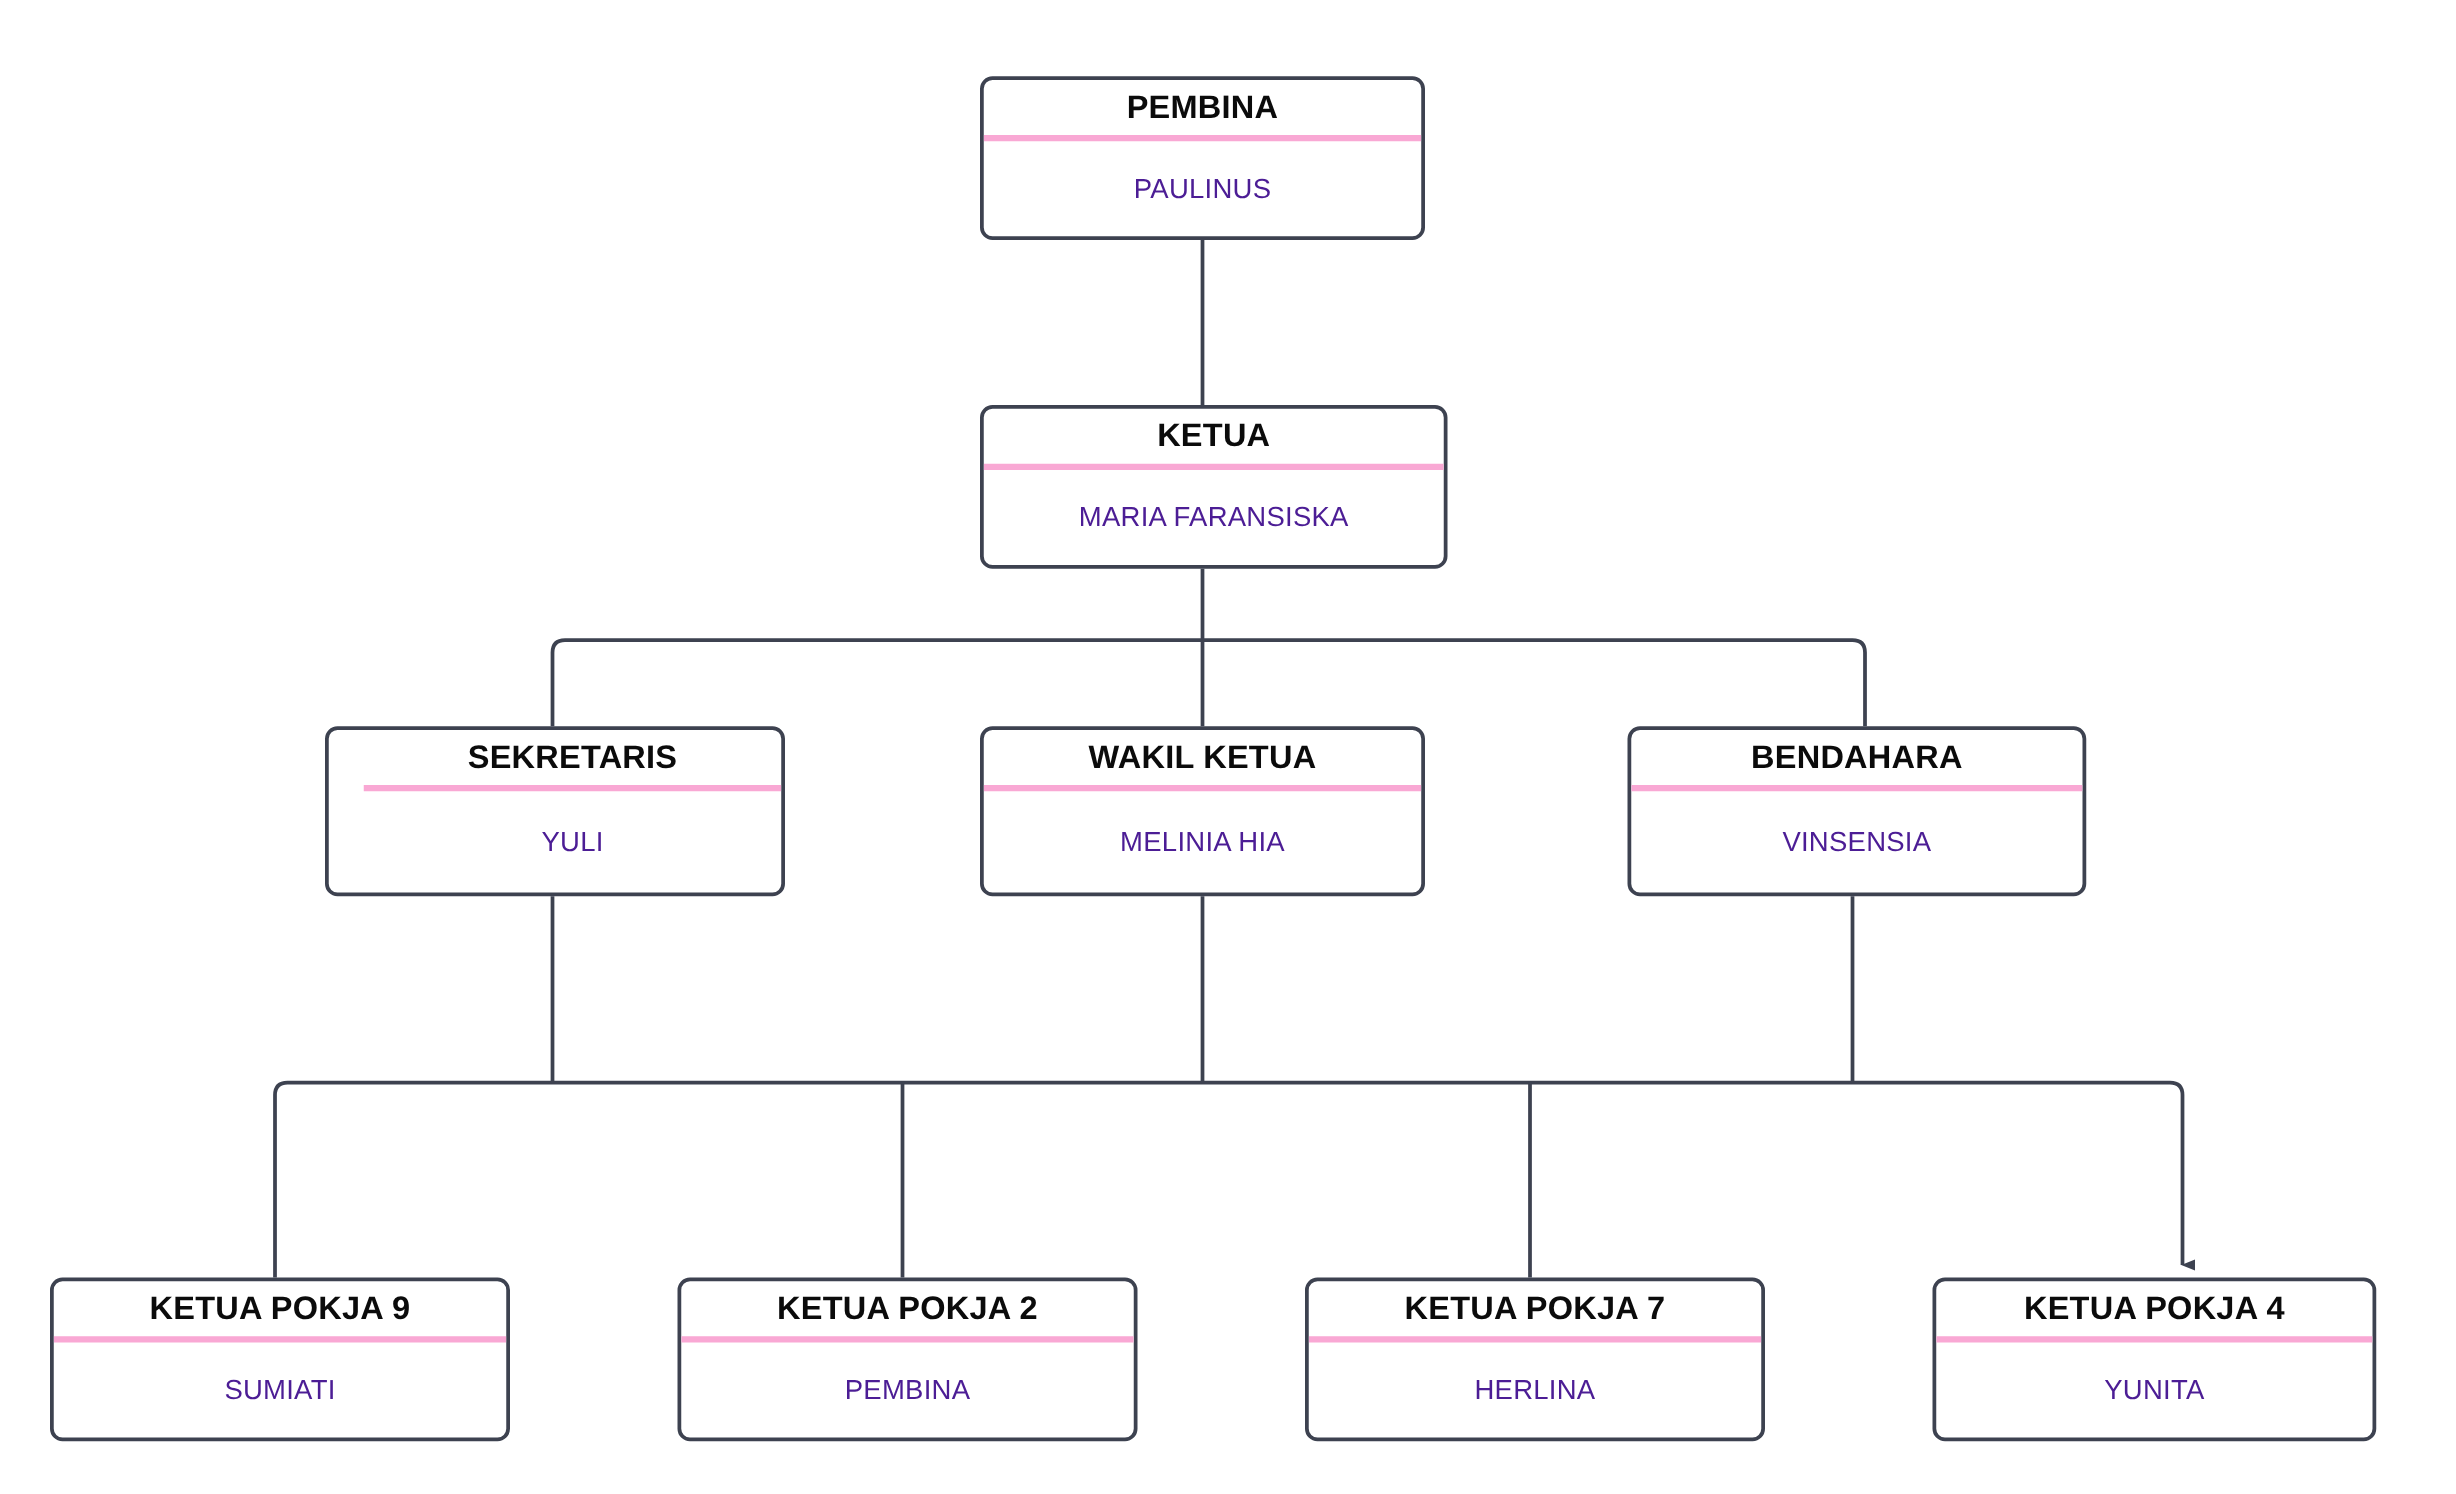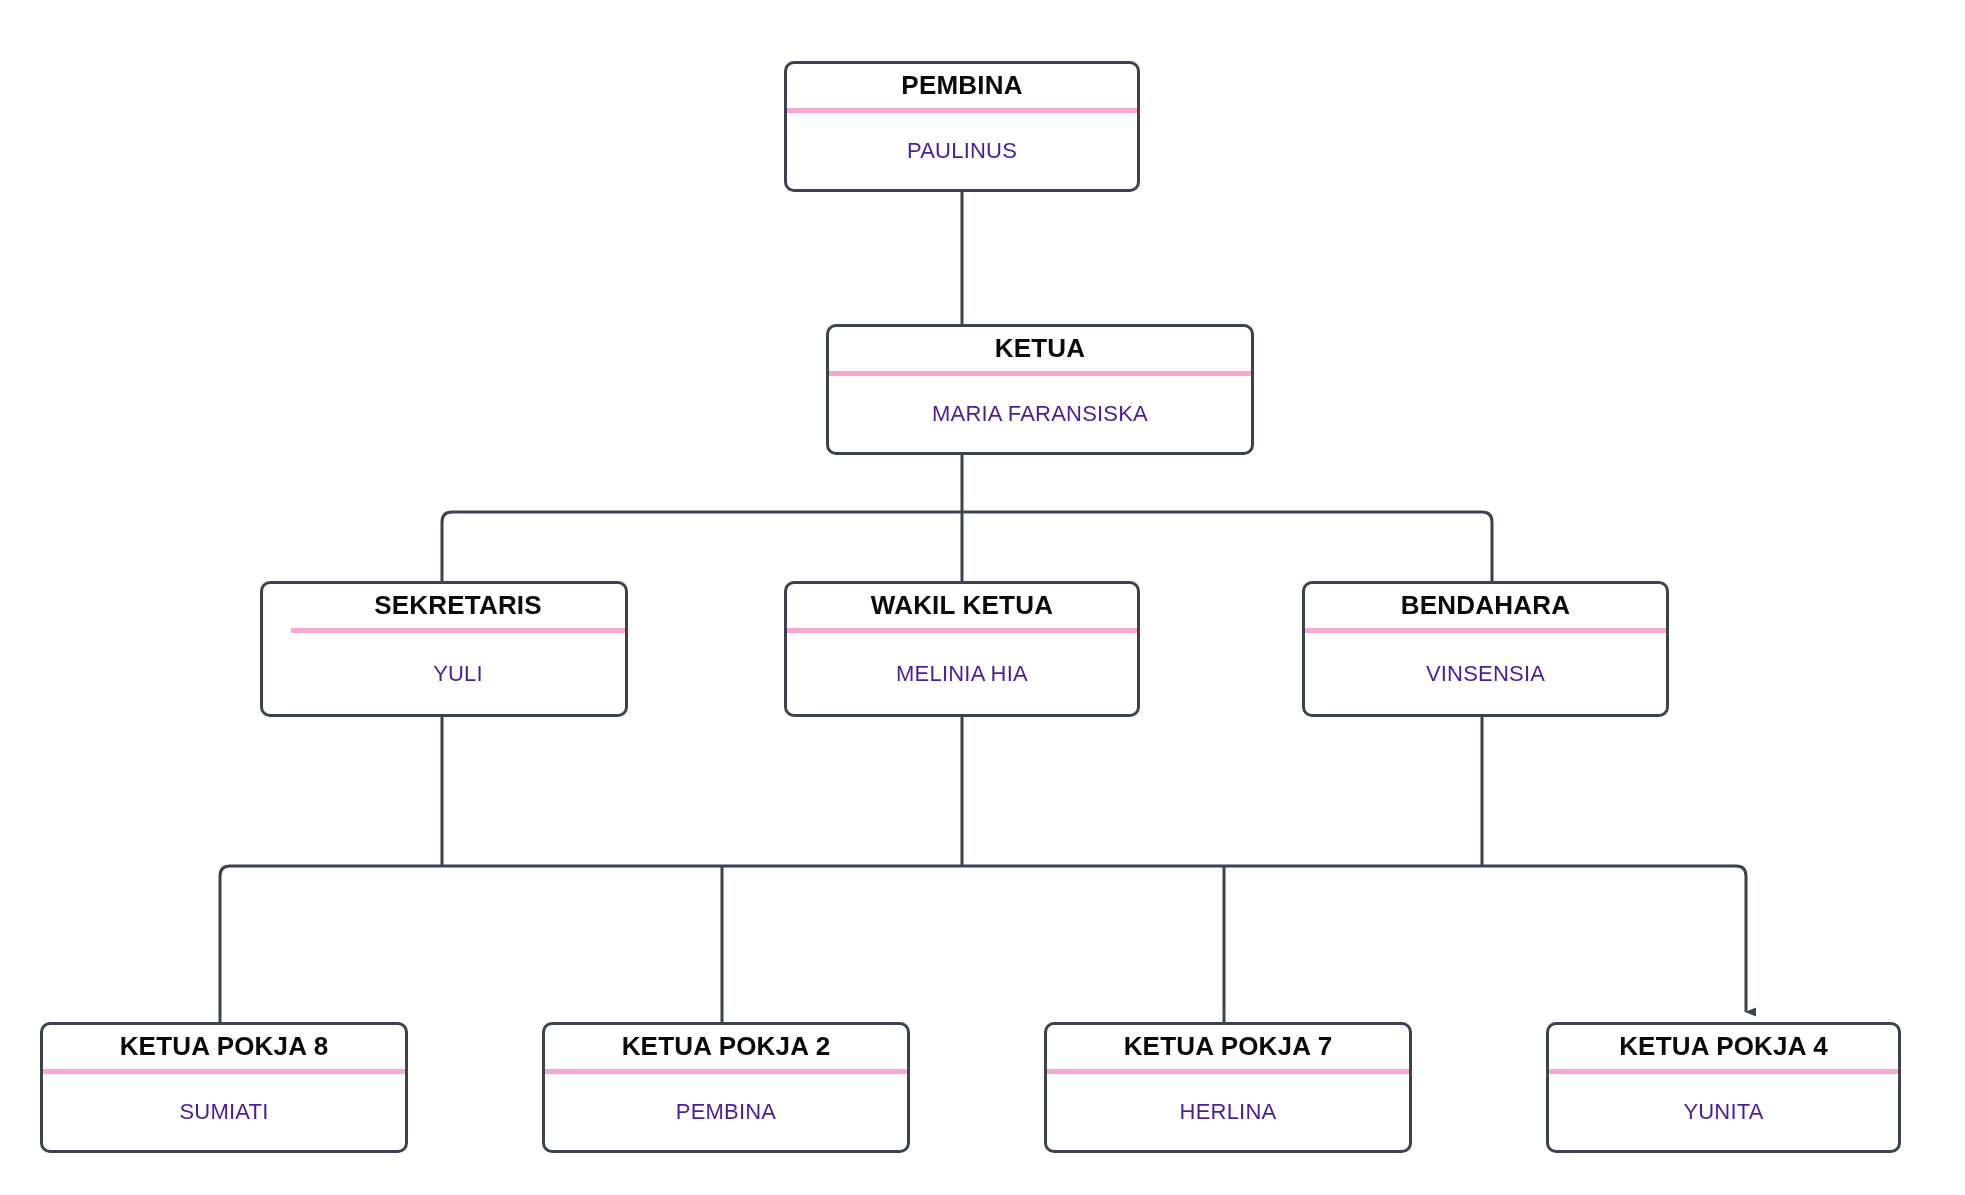--- a/index.html
+++ b/index.html
@@ -88,42 +88,42 @@
 
       <path d="M 1746 876 L 1746 1012" marker-end="url(#arrowhead)"></path>
     </g>
   </svg>
 
   <div class="node" style="left:784px; top:61px; width:356px; height:131px;">
     <div class="node-title">PEMBINA</div>
     <div class="node-name">PAULINUS</div>
   </div>
 
-  <div class="node" style="left:784px; top:324px; width:428px; height:131px;margin-left:42px;">
+  <div class="node" style="left:784px; top:324px; width:374px; height:131px;">
     <div class="node-title">KETUA</div>
     <div class="node-name">MARIA FARANSISKA</div>
   </div>
 
   <div class="node" style="left:260px; top:581px; width:368px; height:136px;padding-left:28px;">
     <div class="node-title">SEKRETARIS</div>
     <div class="node-name">YULI</div>
   </div>
 
   <div class="node" style="left:784px; top:581px; width:356px; height:136px;">
     <div class="node-title">WAKIL KETUA</div>
     <div class="node-name">MELINIA HIA</div>
   </div>
 
   <div class="node" style="left:1302px; top:581px; width:367px; height:136px;">
     <div class="node-title">BENDAHARA</div>
     <div class="node-name">VINSENSIA</div>
   </div>
 
   <div class="node" style="left:40px; top:1022px; width:368px; height:131px;">
-    <div class="node-title">KETUA POKJA 8</div>
+    <div class="node-title">KETUA POKJA 9</div>
     <div class="node-name">SUMIATI</div>
   </div>
 
   <div class="node" style="left:542px; top:1022px; width:368px; height:131px;">
     <div class="node-title">KETUA POKJA 2</div>
     <div class="node-name">PEMBINA</div>
   </div>
 
   <div class="node" style="left:1044px; top:1022px; width:368px; height:131px;">
     <div class="node-title">KETUA POKJA 7</div>

